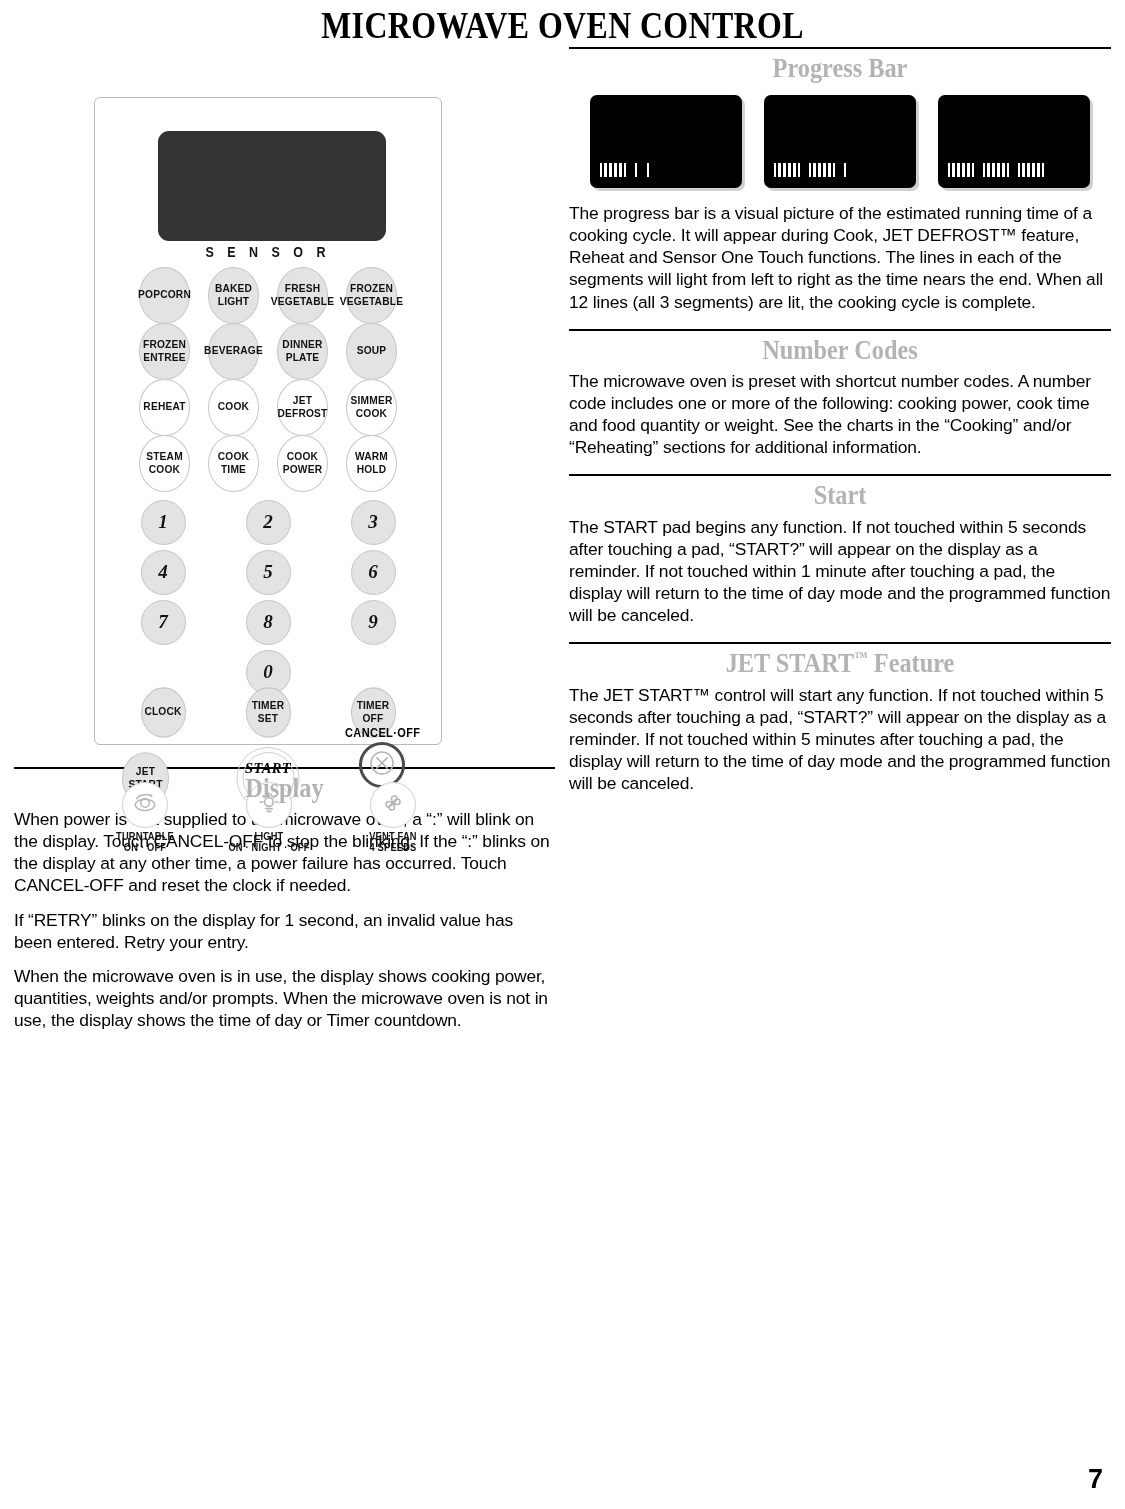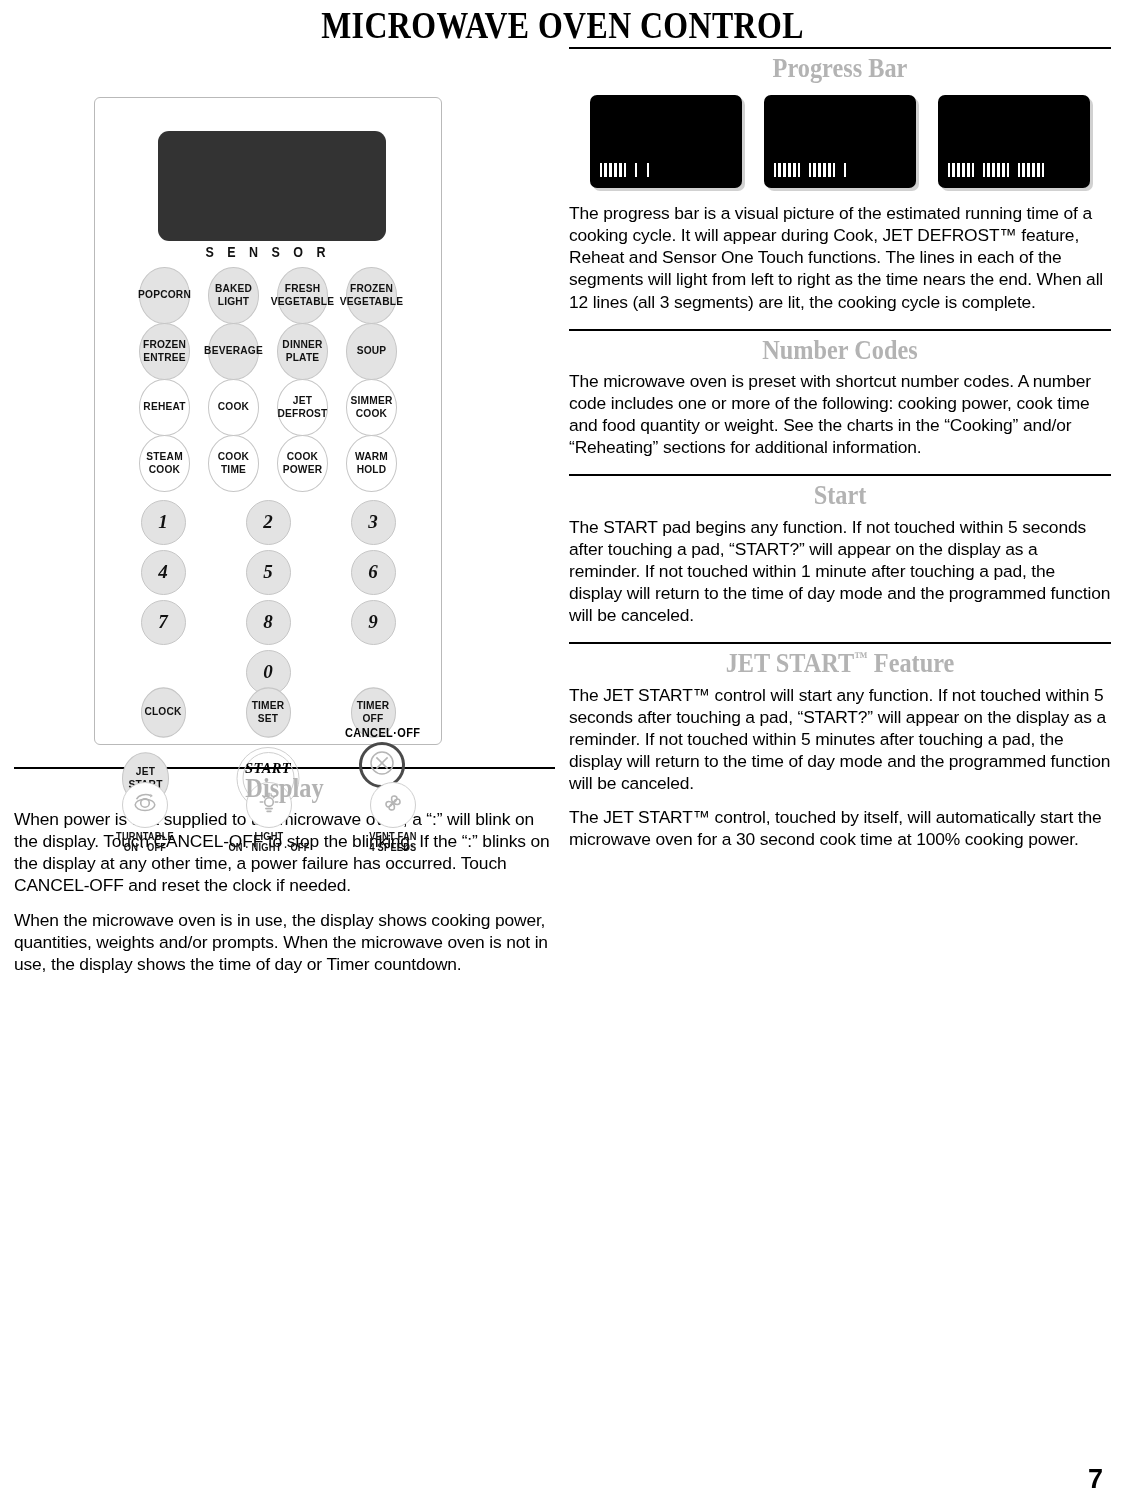--- a/index.html
+++ b/index.html
@@ -487,20 +487,21 @@
         </div>
 
       </div>
     </div>
 
     <div style="margin-top:22px;">
       <div class="rule"></div>
       <div class="sec-head">Display</div>
       <div id="display-paras">
           <p class="body">When power is first supplied to the microwave oven, a “:” will blink on the display. Touch CANCEL-OFF to stop the blinking. If the “:” blinks on the display at any other time, a power failure has occurred. Touch CANCEL-OFF and reset the clock if needed.</p>
+          <p class="body">If “RETRY” blinks on the display for 1 second, an invalid value has been entered. Retry your entry.</p>
           <p class="body">When the microwave oven is in use, the display shows cooking power, quantities, weights and/or prompts. When the microwave oven is not in use, the display shows the time of day or Timer countdown.</p>
         </div>
     </div>
 
   </div>
 
   <div class="col-right">
 
     <div>
       <div class="rule"></div>
@@ -597,20 +598,19 @@
         </div>
     </div>
 
     <div style="margin-top:16px;">
       <div class="rule"></div>
       <div class="sec-head">
         <span>JET START</span><sup>™</sup><span> Feature</span>
       </div>
       <div id="jetstart-paras">
           <p class="body">The JET START™ control will start any function. If not touched within 5 seconds after touching a pad, “START?” will appear on the display as a reminder. If not touched within 5 minutes after touching a pad, the display will return to the time of day mode and the programmed function will be canceled.</p>
-          <p class="body">The JET START™ control, touched by itself, will automatically start the microwave oven for a 30 second cook time at 100% cooking power.</p>
         </div>
     </div>
 
   </div>
 </div>
 
 <div class="page-num">7</div>
 
 </body></html>

